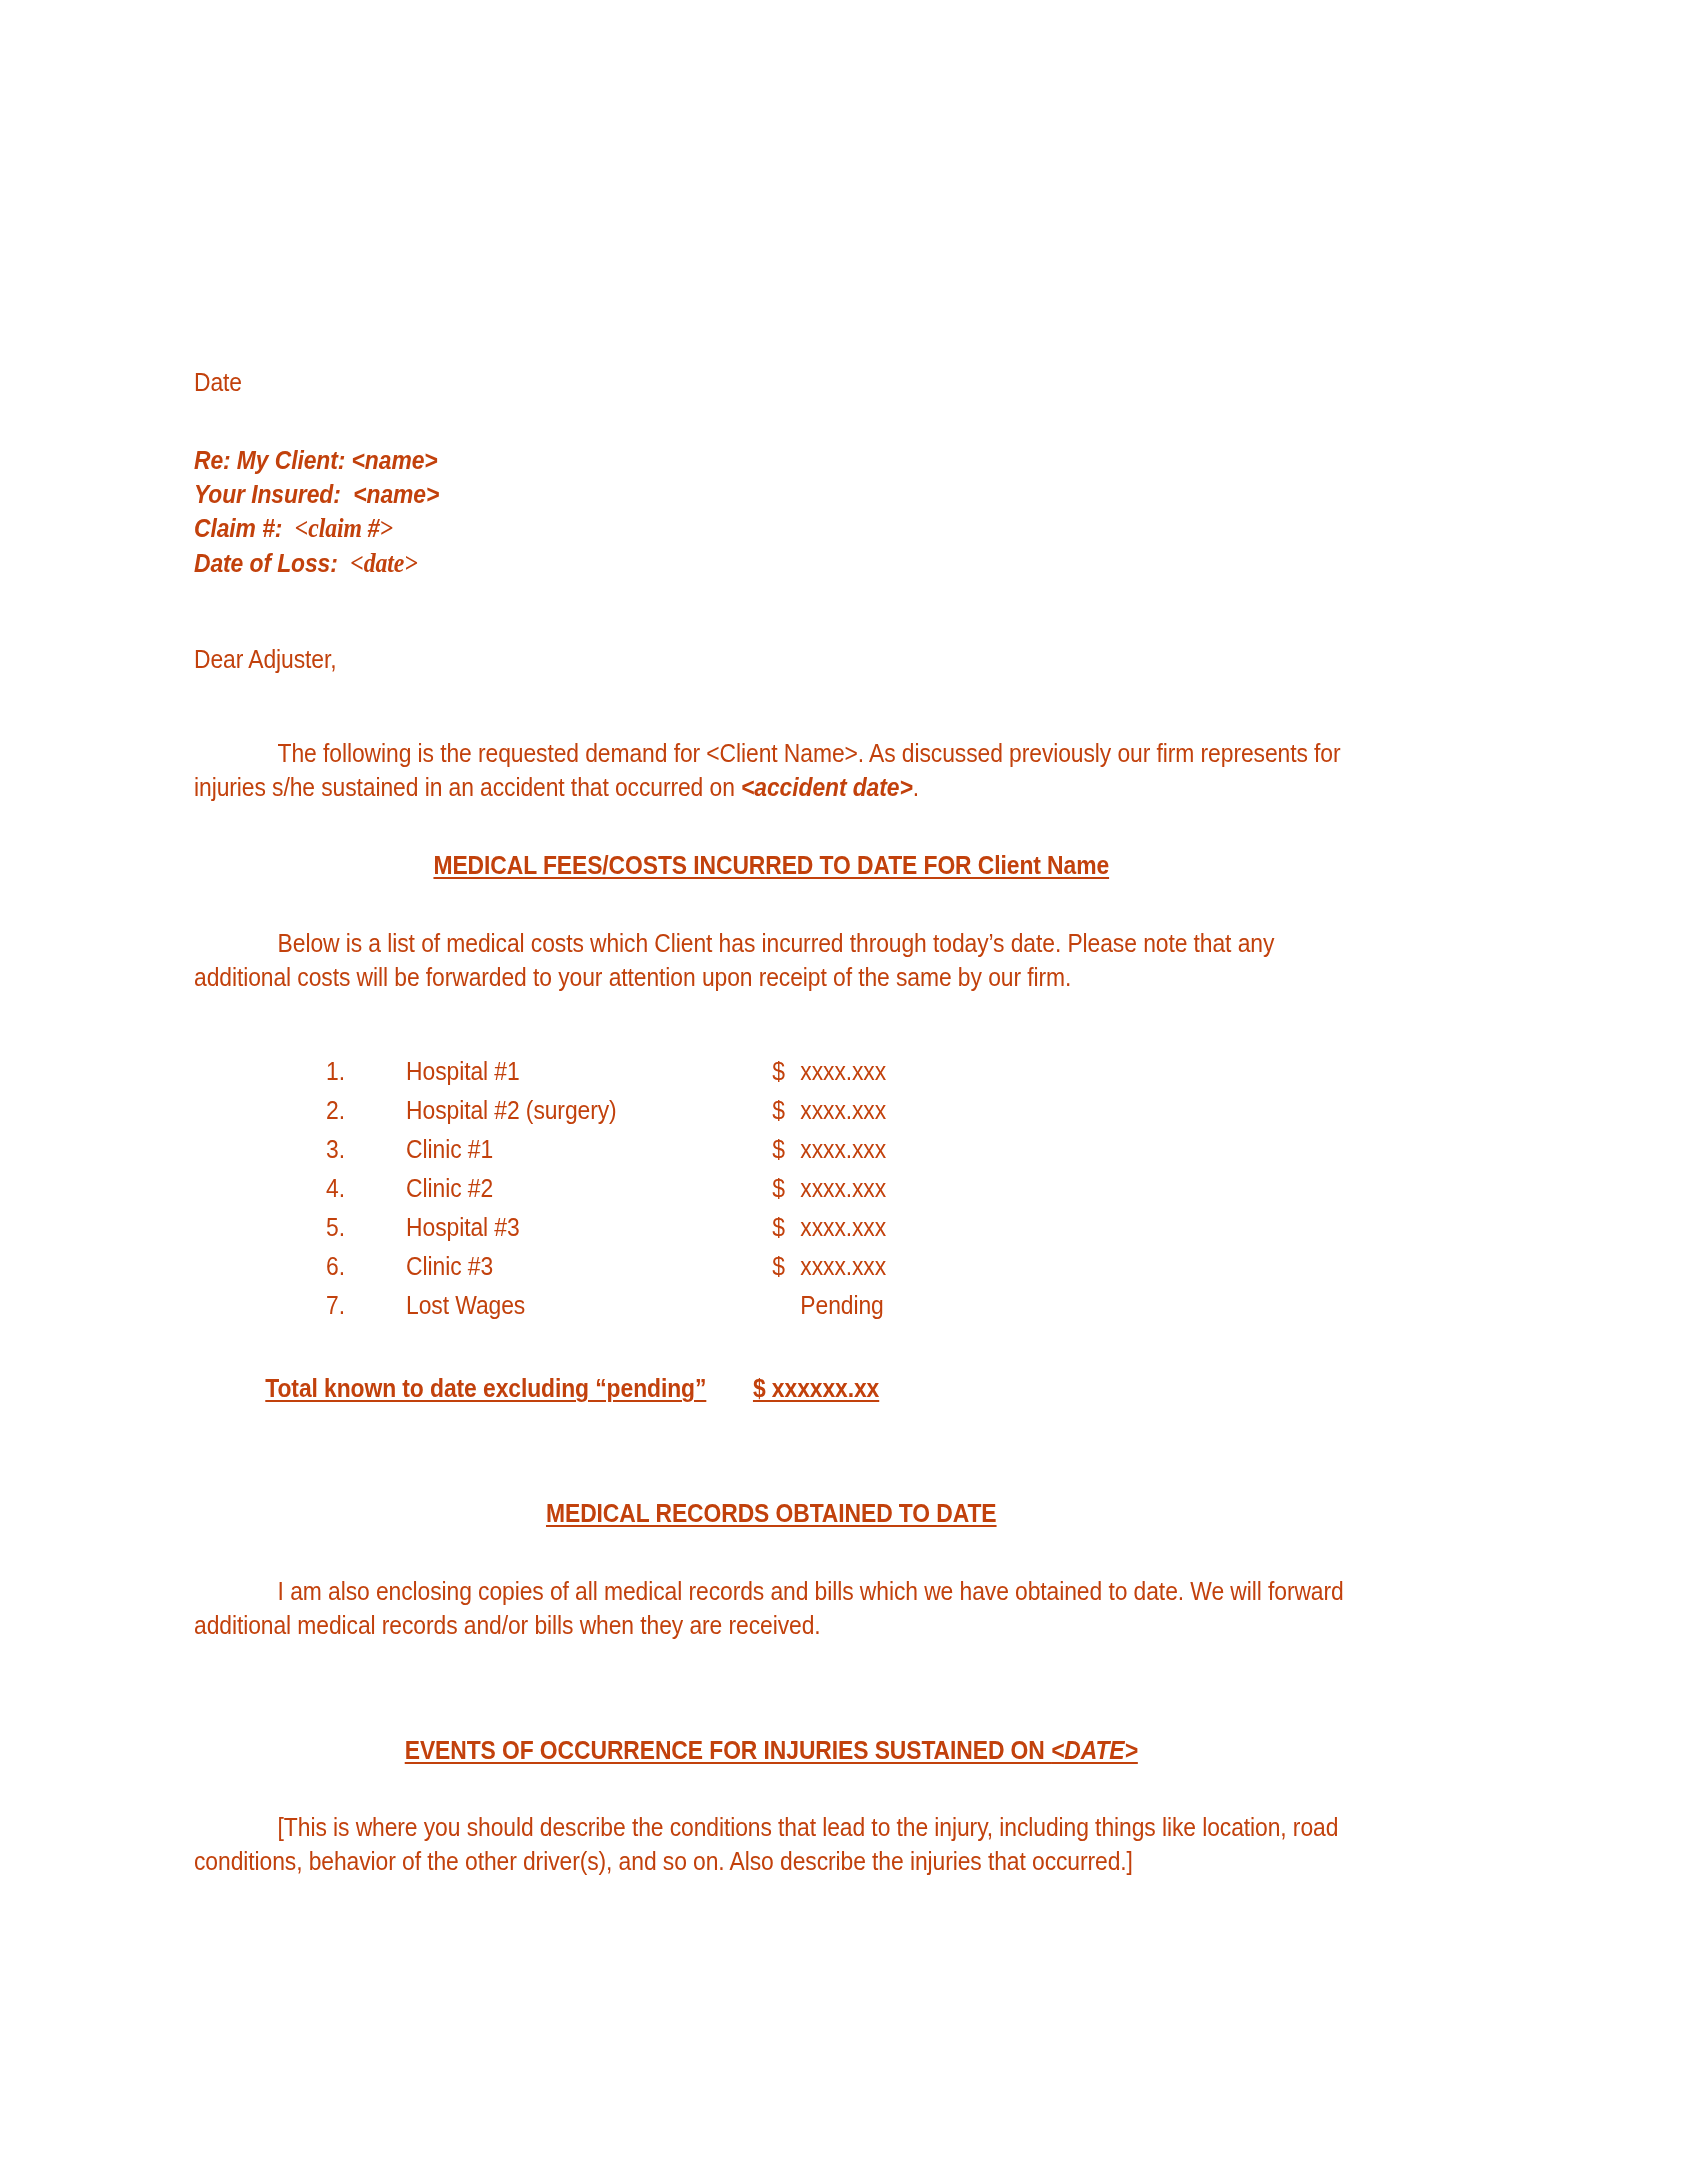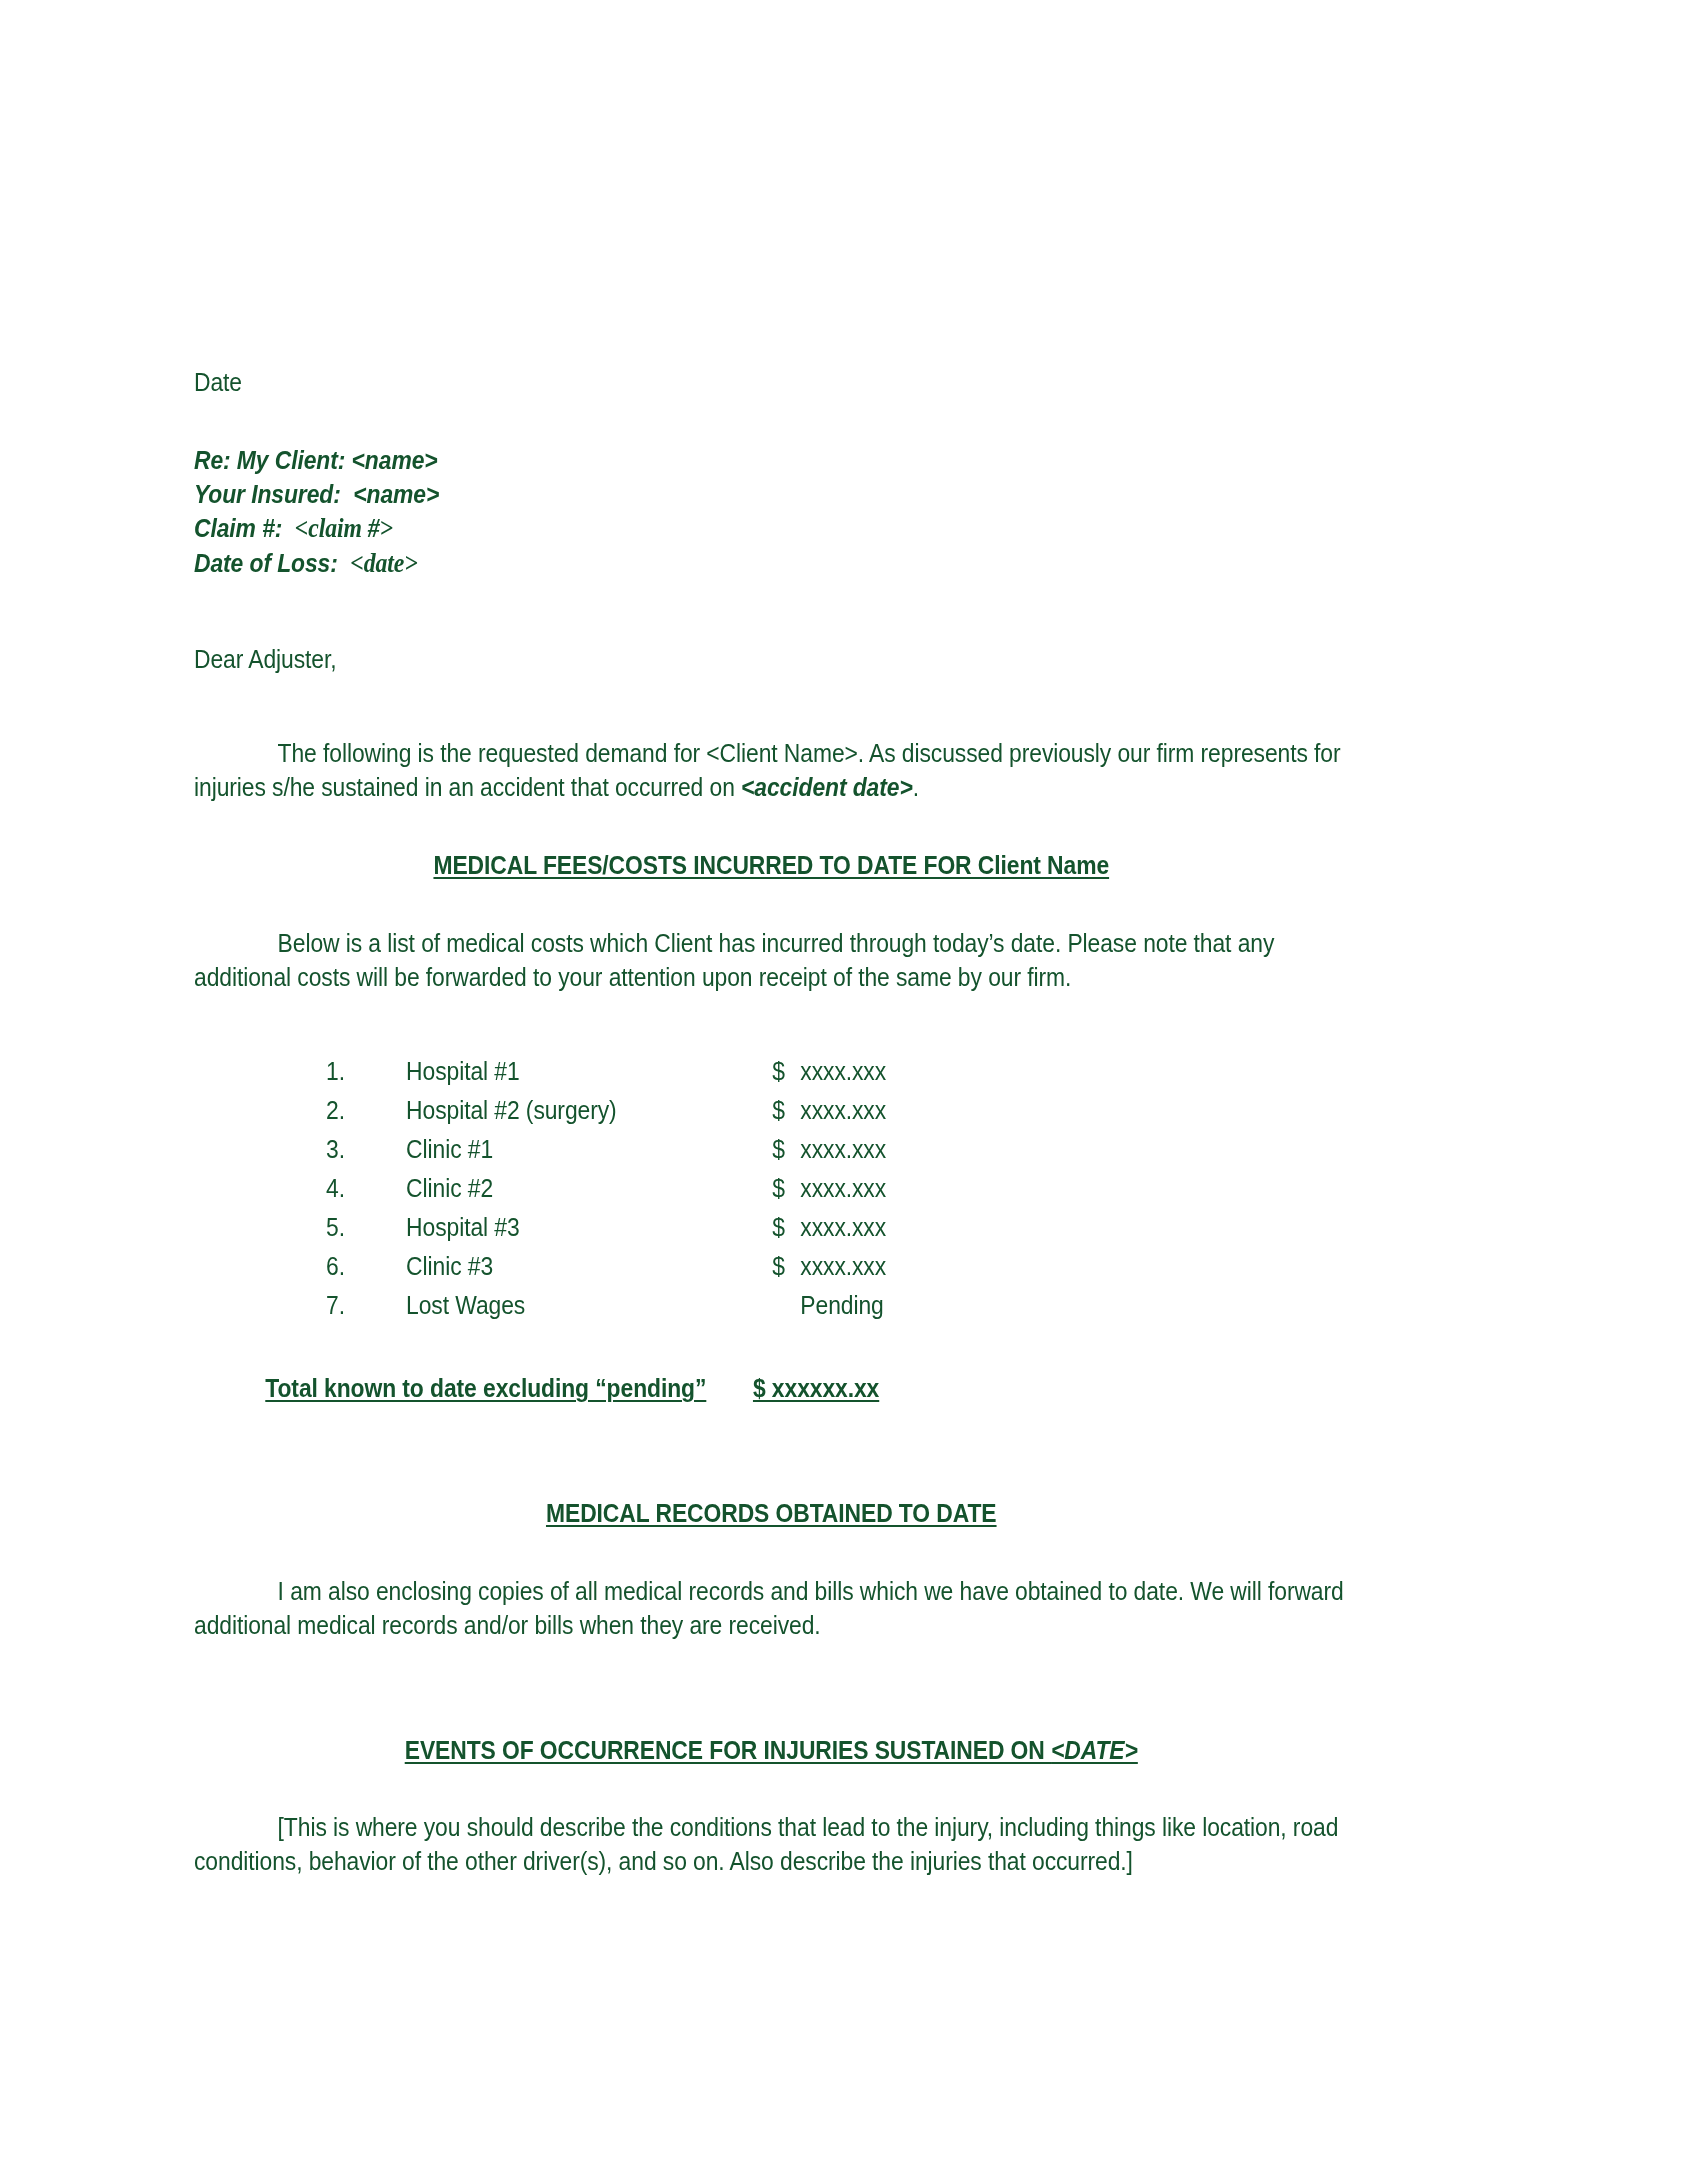--- a/index.html
+++ b/index.html
@@ -9,21 +9,21 @@
     background: #ffffff;
   }
   .page {
     position: relative;
     width: 1683px;
     height: 2178px;
     background: #ffffff;
     margin: 0 auto;
     overflow: hidden;
     font-family: "Liberation Sans", "DejaVu Sans", sans-serif;
-    color: #14532d;
+    color: #c2410c;
     -webkit-font-smoothing: antialiased;
   }
   
   .doc {
     position: absolute;
     left: 194px;
     top: 366px;
     width: 1312px;
     font-size: 26px;
     line-height: 1.30;

